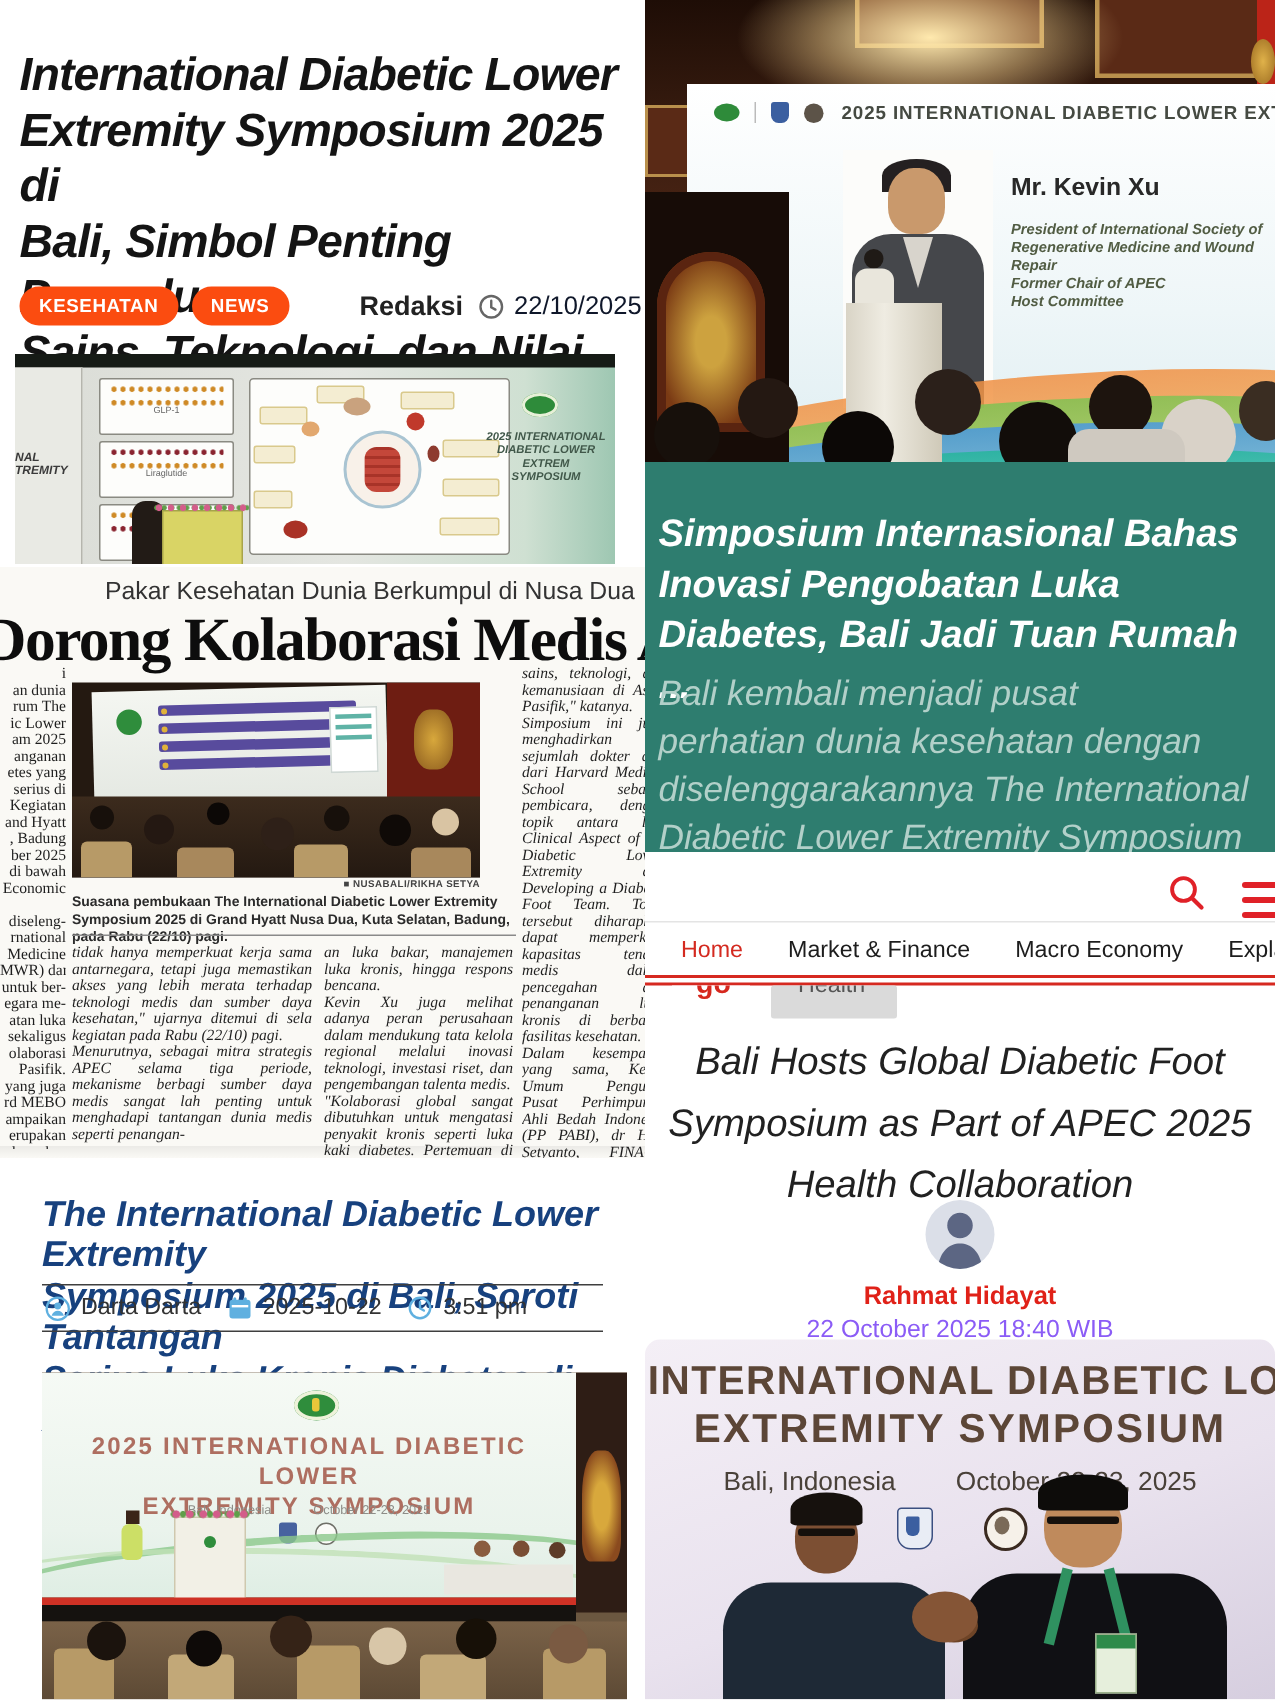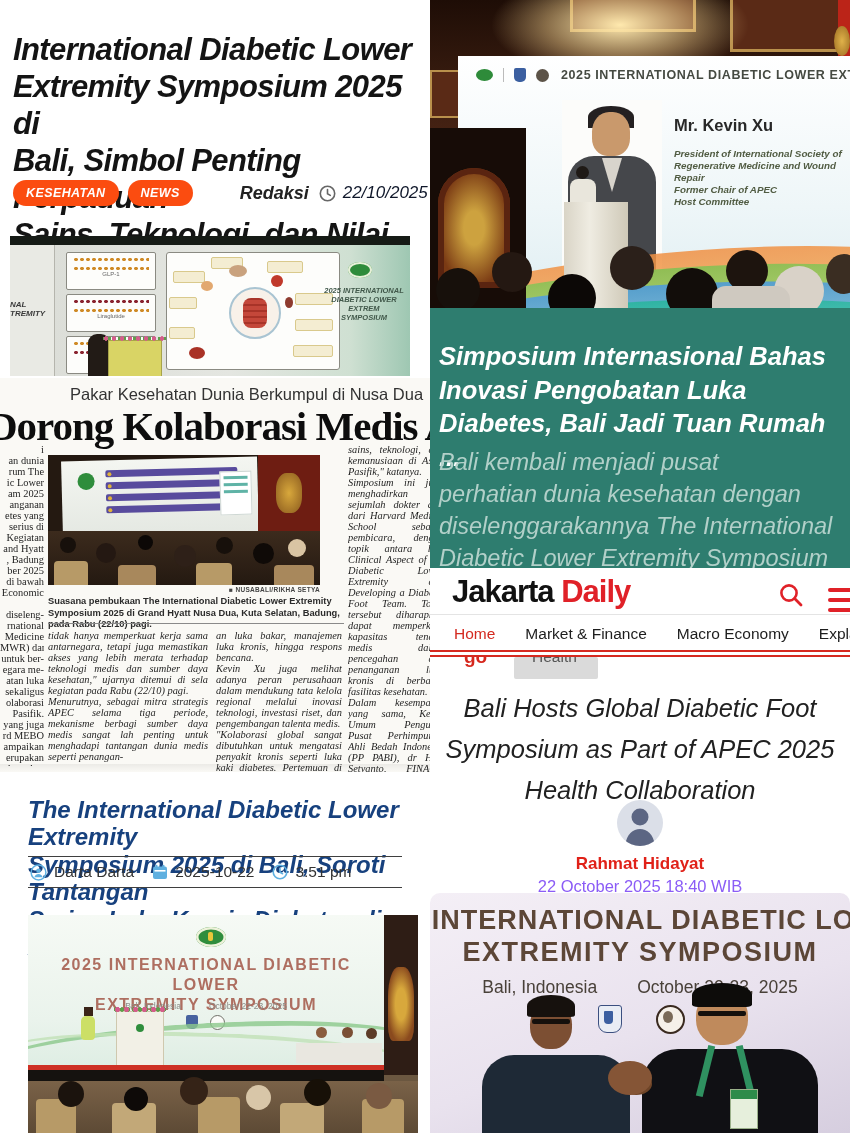--- a/index.html
+++ b/index.html
@@ -7,21 +7,21 @@
          font-family:"Liberation Sans",sans-serif;}
   .abs{position:absolute;}
   .pre{white-space:pre-line;font-style:italic;}
   .clip{overflow:hidden;}
 
   
   #col-left{left:0;top:0;width:430px;height:1133px;background:#fff;}
 
   .la-title{left:13px;top:10px;width:410px;font-size:31px;line-height:37px;font-weight:bold;
             color:#141414;letter-spacing:-0.6px;}
-  .badge-row{left:13px;top:179px;height:28px;display:flex;align-items:center;font-style:italic;}
+  .badge-row{left:13px;top:190px;height:28px;display:flex;align-items:center;}
   .badge{background:#fb4c10;color:#fff;font-size:12.5px;font-weight:bold;letter-spacing:.4px;
          padding:6px 13px;border-radius:14px;margin-right:9px;}
   .la-author{margin-left:38px;font-size:18px;font-weight:bold;color:#222;}
   .la-date{margin-left:10px;display:flex;align-items:center;color:#0f172a;font-size:17px;}
   .la-date svg{margin-right:7px;}
 
   
   .slide{left:10px;top:236px;width:400px;height:140px;background:linear-gradient(90deg,#dadcd6 0%,#e4e6e1 55%,#cfe0d2 85%,#9ec7b2 100%);overflow:hidden;}
   .slide-topbar{left:0;top:0;width:400px;height:9px;background:#161b16;}
   .mini-screen{left:0;top:9px;width:44px;height:120px;background:#e9eae4;border-right:1px solid #b5b5ad;
@@ -468,21 +468,20 @@
 Inovasi Pengobatan Luka
 Diabetes, Bali Jadi Tuan Rumah ...</div>
       <div class="abs teal-ex pre">Bali kembali menjadi pusat
 perhatian dunia kesehatan dengan
 diselenggarakannya The International
 Diabetic Lower Extremity Symposium
 2025</div>
     </div>
 
     <div class="abs jd-head">
-      <div class="abs jd-brand"><span>Jakarta </span><span class="red">Daily</span></div>
       <div class="abs jd-search">
         <svg width="26" height="26" viewBox="0 0 26 26">
             <circle cx="11" cy="11" r="7.6" fill="none" stroke="#e02128" stroke-width="2.6"></circle>
             <path d="M16.6 16.6 L23 23" stroke="#e02128" stroke-width="2.8" stroke-linecap="round"></path>
           </svg>
       </div>
       <div class="abs jd-burger">
           <div></div>
           <div></div>
           <div></div>

